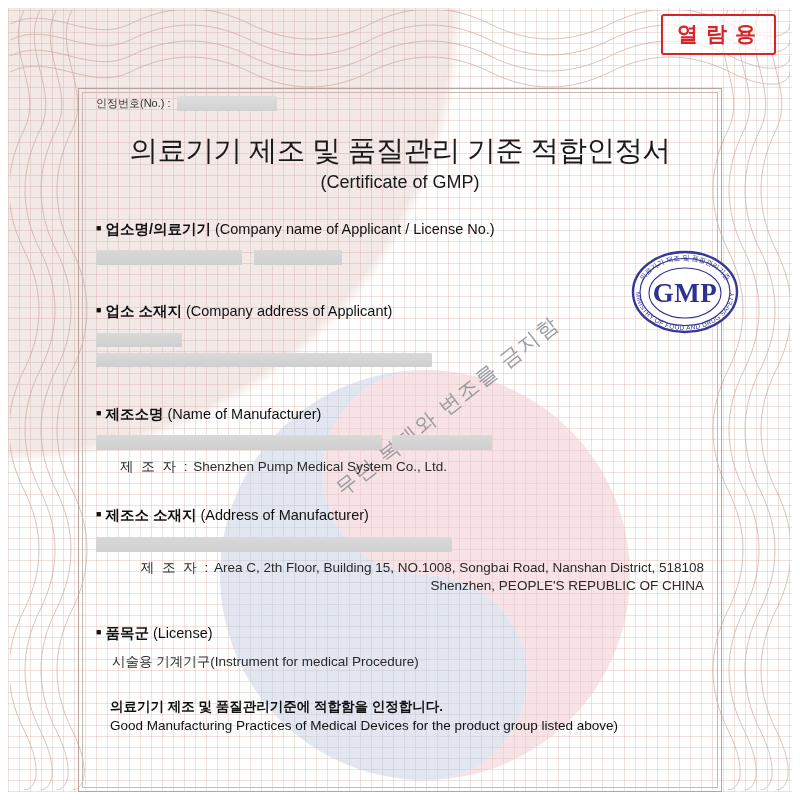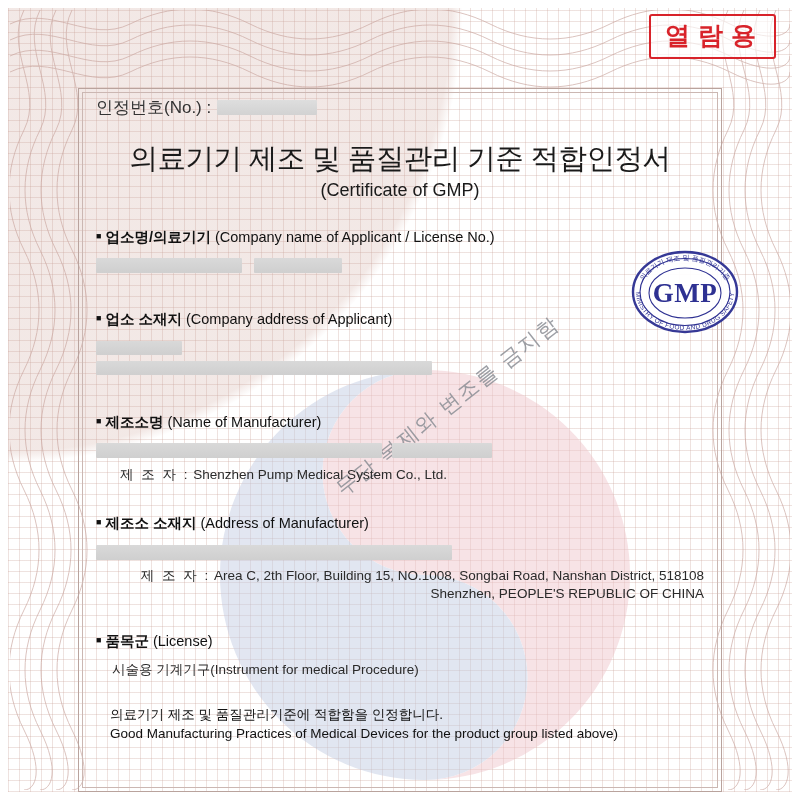--- a/index.html
+++ b/index.html
@@ -83,42 +83,42 @@
   }
 
   
   .red-stamp {
     position: absolute;
     right: 24px;
     top: 14px;
     border: 2.5px solid #d8232a;
     border-radius: 3px;
     color: #d8232a;
-    font-size: 25px;
+    font-size: 21px;
     font-weight: bold;
     letter-spacing: 8px;
     padding: 7px 10px 9px 14px;
     line-height: 1;
     background: rgba(255,255,255,0.65);
   }
 
   
   .content {
     position: absolute;
     left: 96px;
     top: 88px;
     width: 608px;
   }
 
   .cert-no-row {
     display: flex;
     align-items: center;
     gap: 6px;
     margin-top: 8px;
-    font-size: 17px;
+    font-size: 11px;
     color: #333;
   }
   .redact {
     display: inline-block;
     background: linear-gradient(180deg,#d9d9d9,#cfcfcf);
     border-radius: 1px;
   }
   .redact.soft {
     background: linear-gradient(180deg,#dedede,#d2d2d2);
     filter: blur(0.4px);
@@ -179,21 +179,21 @@
   }
 
   .closing {
     margin-top: 26px;
     margin-left: 14px;
     font-size: 13.5px;
     color: #111;
     line-height: 1.45;
   }
   .closing .ko {
-    font-weight: normal;
+    font-weight: bold;
   }
 
   
   .gmp-seal {
     position: absolute;
     right: 46px;
     top: 240px;
     width: 138px;
     height: 100px;
   }

